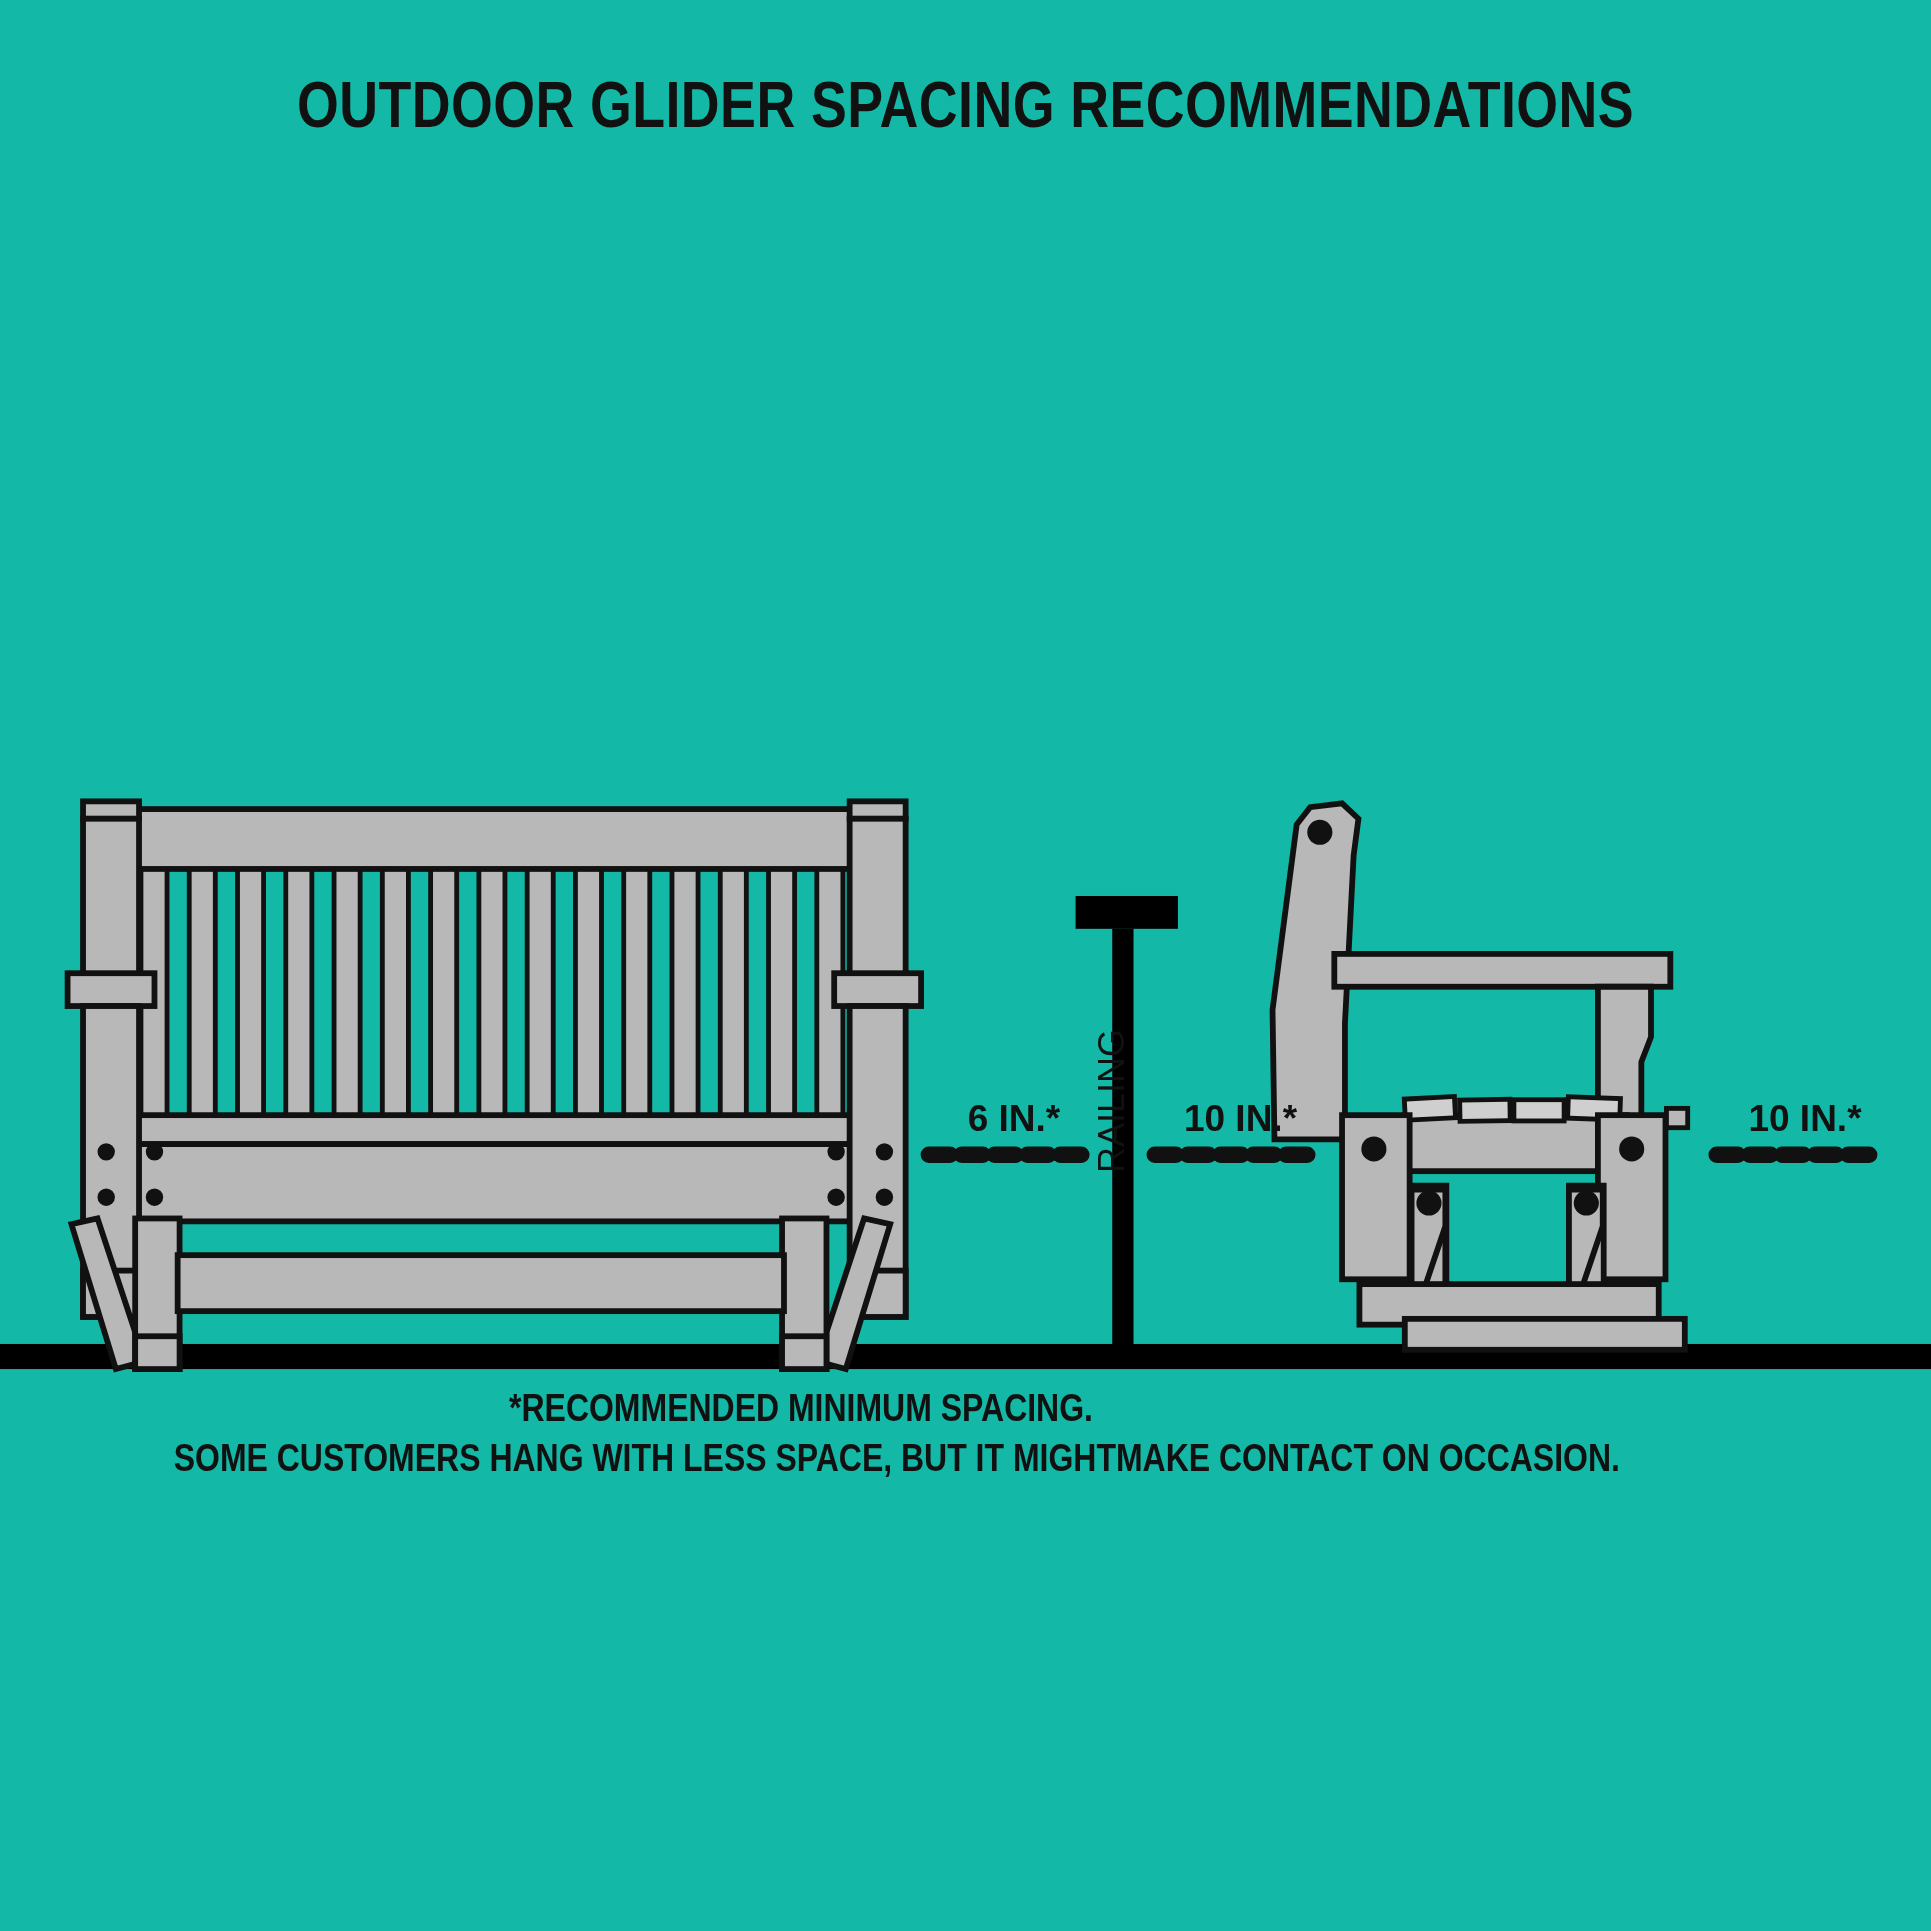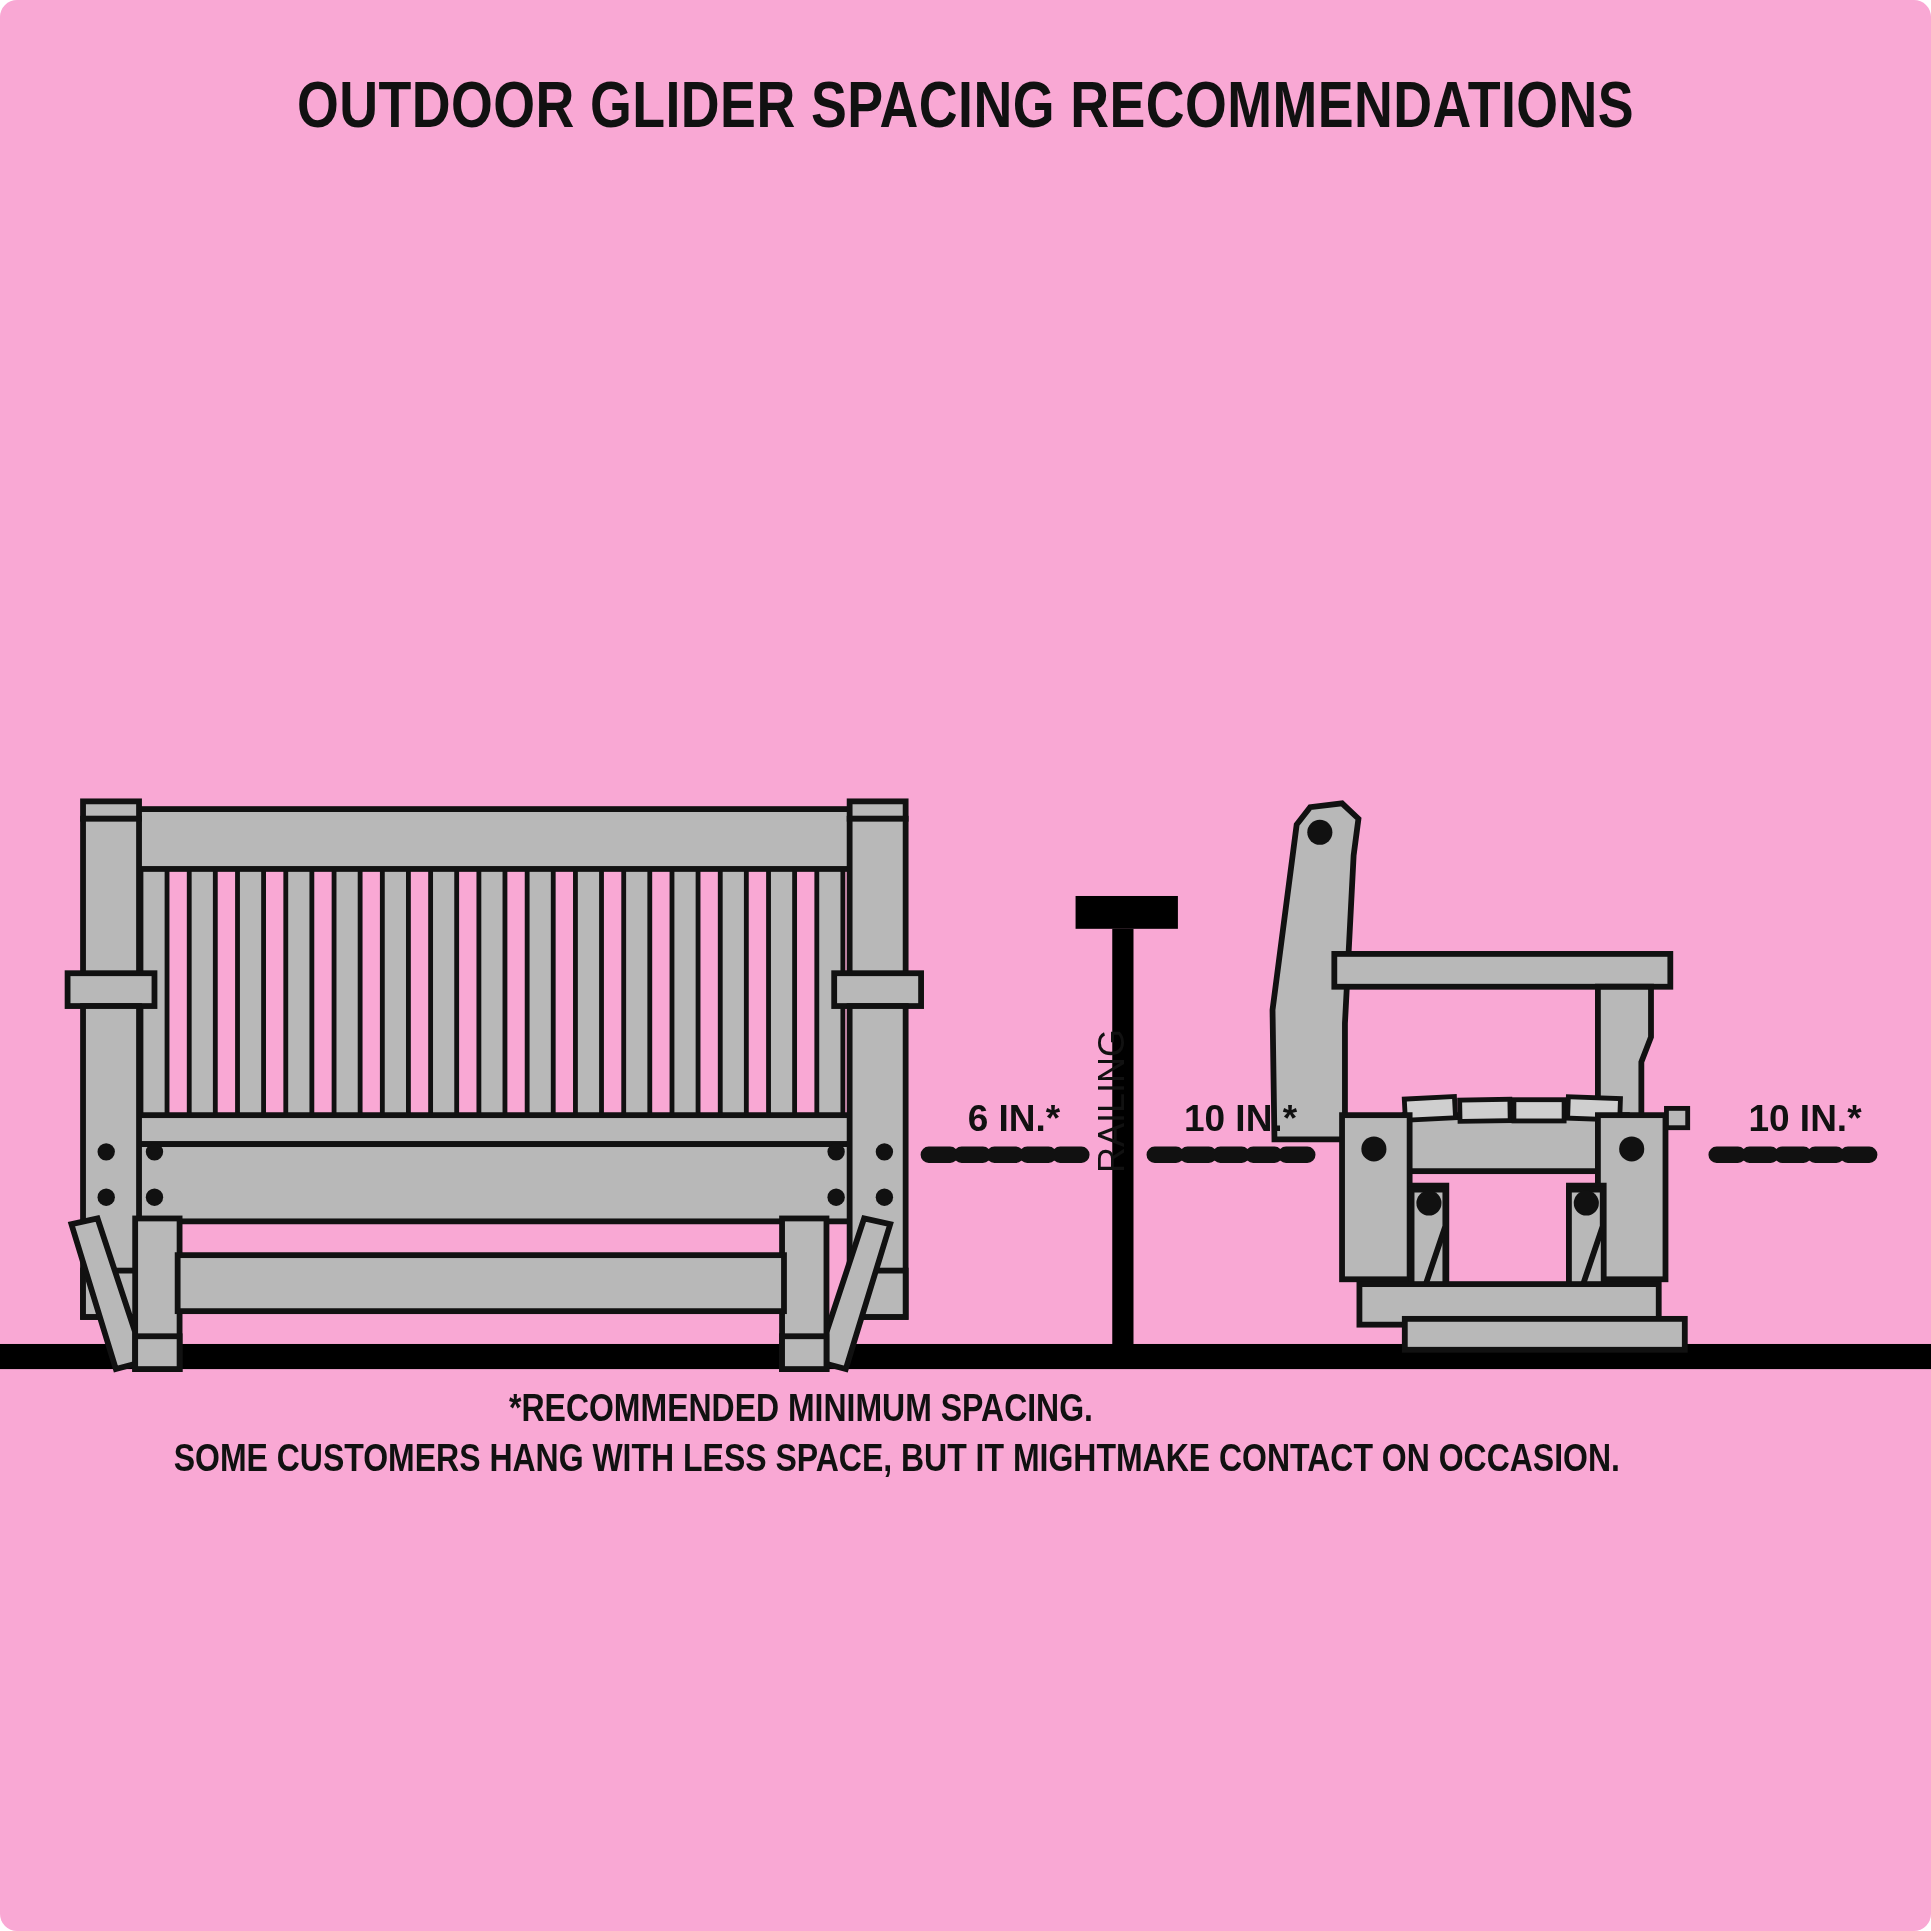--- a/index.html
+++ b/index.html
@@ -5,23 +5,22 @@
   * { box-sizing: border-box; }
   html, body {
     margin: 0; padding: 0;
     background: #ffffff;
     font-family: "Liberation Sans", sans-serif;
   }
   #page {
     position: relative;
     width: 1931px;
     height: 1931px;
-    background: #f9a8d4;
+    background: #14b8a6;
     overflow: hidden;
-    border-radius: 17px;
   }
   
   #title {
     position: absolute;
     top: 68px;
     left: 0;
     width: 1931px;
     text-align: center;
     font-family: "Liberation Sans", sans-serif;
     font-weight: 700;

